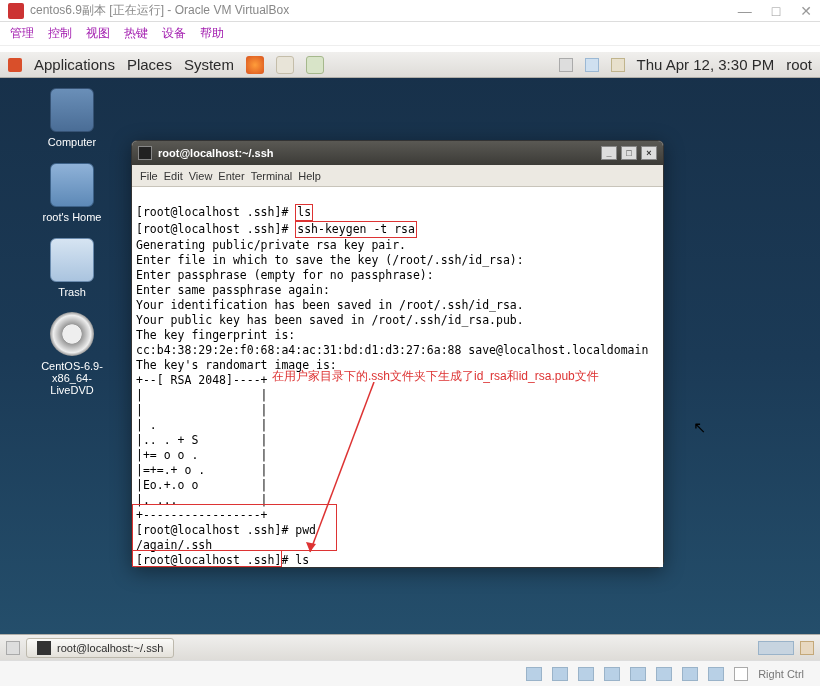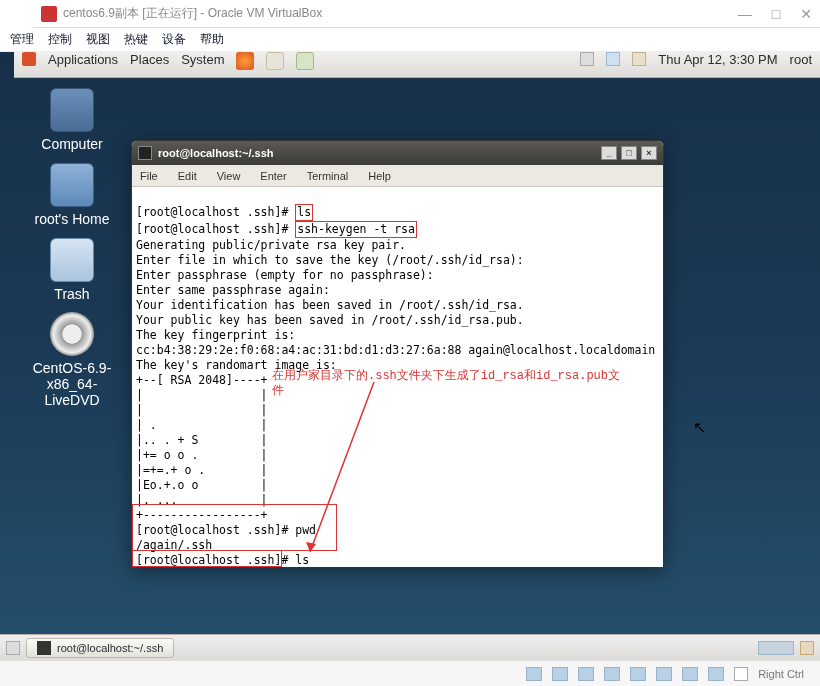--- a/index.html
+++ b/index.html
@@ -5,83 +5,82 @@
 * { margin: 0; padding: 0; box-sizing: border-box; }
 body {
   width: 820px;
   height: 686px;
   font-family: sans-serif;
   background: #fff;
   overflow: hidden;
   position: relative;
 }
 .vbox-titlebar {
-  height: 28px;
+  height: 22px;
   background: #fff;
   border-bottom: 1px solid #ddd;
   display: flex;
   align-items: center;
   padding: 0 8px;
   font-size: 12px;
   color: #888;
-  margin-left: 33px;
 }
 .vbox-titlebar .icon {
   width: 16px; height: 16px; margin-right: 6px;
   background: #c33;
   border-radius: 2px;
 }
 .vbox-titlebar .title { flex: 1; }
 .vbox-titlebar .wincontrols { display: flex; gap: 20px; color: #999; }
 .vbox-titlebar .wincontrols div { cursor: pointer; font-size: 14px; }
 .vbox-menubar {
   height: 24px;
   background: #fff;
   display: flex;
   gap: 14px;
   padding: 0 10px;
   font-size: 12px;
-  color: #0f172a;
+  color: #a21caf;
   align-items: center;
   border-bottom: 1px solid #eee;
 }
 .guest-area {
   position: absolute;
   top: 52px;
   left: 0;
   right: 0;
   bottom: 26px;
   background: linear-gradient(180deg, #173049 0%, #1b3a56 50%, #25506d 100%);
 }
 .gnome-panel {
   height: 26px;
   background: linear-gradient(#f0efed, #dedcd8);
   border-bottom: 1px solid #b0aea8;
   display: flex;
+  align-items: center;
   padding: 0 8px;
-  font-size: 13px;
+  font-size: 15px;
   color: #2b2b2b;
   gap: 12px;
-  margin-left: 14px;
 }
 .gnome-panel .spacer { flex: 1; }
 .gnome-panel .menuitem { cursor: pointer; }
 .gnome-panel .rootlabel { font-weight: normal; }
 .gnome-panel .appicon { width: 18px; height: 18px; border-radius: 3px; display:inline-block; }
 .desktop {
   position: absolute;
   top: 26px;
   left: 0; right: 0; bottom: 26px;
 }
 .desktop-icon {
   position: absolute;
   width: 100px;
   text-align: center;
   color: #fff;
-  font-size: 14px;
+  font-size: 11px;
   cursor: pointer;
 }
 .desktop-icon .glyph {
   width: 44px; height: 44px;
   margin: 0 auto 4px;
   border-radius: 6px;
 }
 .glyph.computer { background: linear-gradient(#6a8fb8, #4a6d96); border: 1px solid #365375;}
 .glyph.home { background: linear-gradient(#8fb2d8, #5d89b7); border: 1px solid #3d6289;}
 .glyph.trash { background: linear-gradient(#d6e4f2, #aac4df); border: 1px solid #6a8bae;}
@@ -114,21 +113,21 @@
 .term-titlebar .left { display:flex; align-items:center; gap:6px;}
 .term-titlebar .termicon { width:14px; height:14px; background:#222; border:1px solid #888;}
 .term-titlebar .wctrls { display:flex; gap:4px;}
 .term-titlebar .wbtn { width:16px; height:14px; background:#ddd; border:1px solid #888; font-size:9px; display:flex; align-items:center; justify-content:center; color:#333; cursor:pointer;}
 .term-menubar {
   height: 22px;
   background: #ece9e2;
   border-bottom: 1px solid #c8c4ba;
   display: flex;
   align-items: center;
-  gap: 20px;
+  gap: 6px;
   padding: 0 8px;
   font-size: 11px;
   color: #333;
 }
 .term-menubar span { cursor: pointer;}
 .term-body {
   flex: 1;
   background: #fff;
   padding: 2px 4px;
   font-family: "DejaVu Sans Mono", "Courier New", monospace;
@@ -136,21 +135,21 @@
   line-height: 15px;
   color: #000;
   white-space: pre;
   overflow: hidden;
   position: relative;
 }
 .redbox { border: 1.5px solid #d33; display:inline-block; padding: 0 1px;}
 .red-annot {
   position: absolute;
   color: #d33;
-  font-family: Liberation Mono, monospace;
+  font-family: Liberation Sans, sans-serif;
   font-size: 12px;
   white-space: normal;
 }
 .bottom-panel {
   position: absolute;
   bottom: 0; left: 0; right: 0;
   height: 26px;
   background: linear-gradient(#f0efed, #dedcd8);
   border-top: 1px solid #b0aea8;
   display: flex;
@@ -286,21 +285,21 @@
       <div class="term-body">
 <span><span>[root@localhost .ssh]# </span><span class="redbox">ls</span></span>
 <span><span>[root@localhost .ssh]# </span><span class="redbox">ssh-keygen -t rsa</span></span>
 <span>Generating public/private rsa key pair.</span>
 <span>Enter file in which to save the key (/root/.ssh/id_rsa):</span>
 <span>Enter passphrase (empty for no passphrase):</span>
 <span>Enter same passphrase again:</span>
 <span>Your identification has been saved in /root/.ssh/id_rsa.</span>
 <span>Your public key has been saved in /root/.ssh/id_rsa.pub.</span>
 <span>The key fingerprint is:</span>
-<span>cc:b4:38:29:2e:f0:68:a4:ac:31:bd:d1:d3:27:6a:88 again@localhost.localdomain</span>
+<span>cc:b4:38:29:2e:f0:68:a4:ac:31:bd:d1:d3:27:6a:88 save@localhost.localdomain</span>
 <span>The key's randomart image is:</span>
 <span>+--[ RSA 2048]----+</span>
 <span>|                 |</span>
 <span>|                 |</span>
 <span>| .               |</span>
 <span>|.. . + S         |</span>
 <span>|+= o o .         |</span>
 <span>|=+=.+ o .        |</span>
 <span>|Eo.+.o o         |</span>
 <span>|. ...            |</span>

